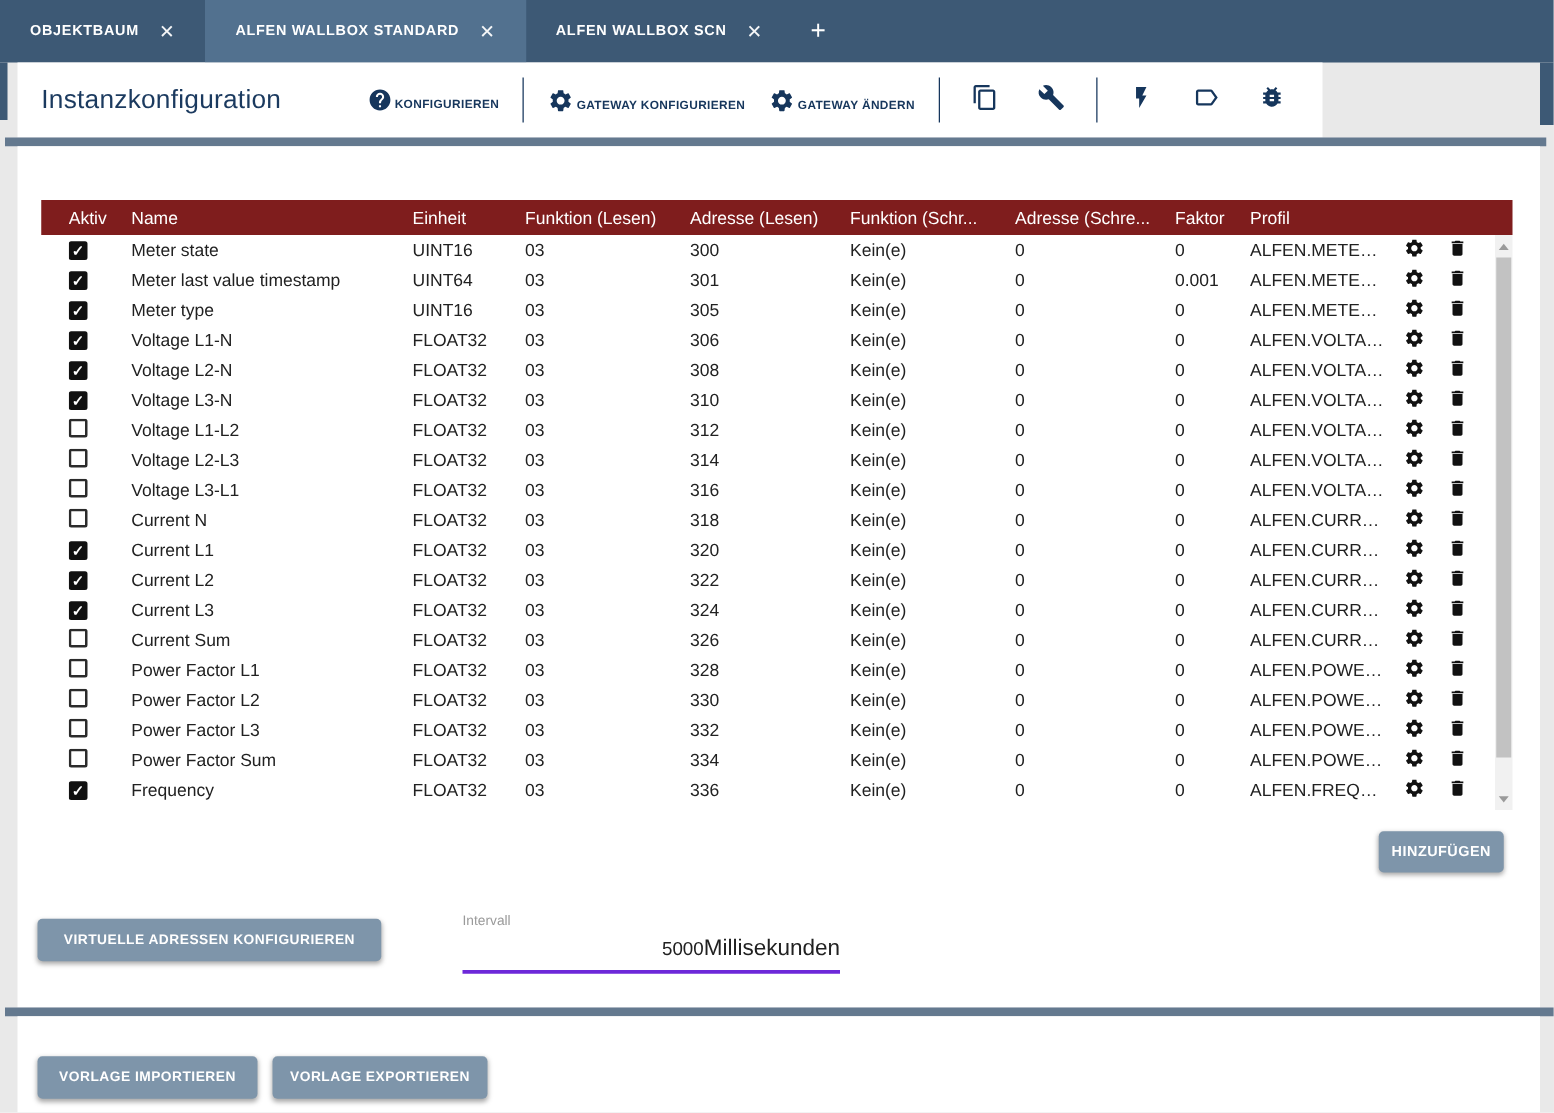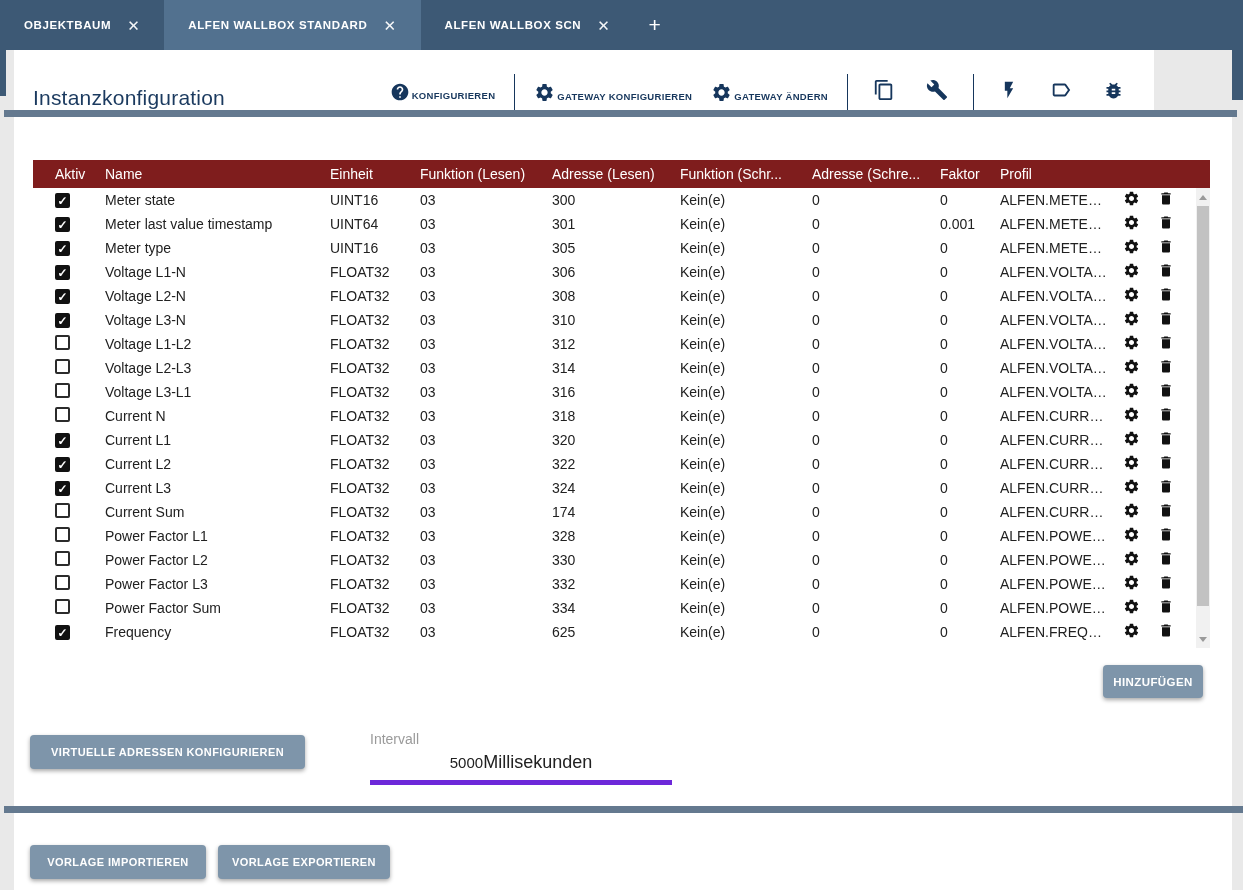--- a/index.html
+++ b/index.html
@@ -11,21 +11,21 @@
   .tabbar { position:absolute; left:0; top:0; width:1243px; height:50px; background:#3d5975; display:flex; align-items:stretch; }
   .tab { display:flex; align-items:center; gap:16px; padding:4px 24px; color:#ffffff; font-size:11.5px; font-weight:700; letter-spacing:.6px; cursor:pointer; }
   .tab.active { background:#52718f; }
   .tab-close { font-size:15px; font-weight:400; line-height:1; opacity:.95; }
   .tab-plus { display:flex; align-items:center; padding:0 14px; color:#fff; font-size:21px; font-weight:400; cursor:pointer; }
 
   .left-accent  { position:absolute; left:0; top:50px; width:6px; height:46px; background:#3d5975; }
   .right-accent { position:absolute; right:0; top:50px; width:11px; height:50px; background:#3d5975; }
 
   
-  .header-panel { position:absolute; left:14px; top:50px; width:1140px; height:60px; background:#ffffff; display:flex; align-items:flex-end; }
+  .header-panel { position:absolute; left:14px; top:50px; width:1044px; height:60px; background:#ffffff; display:flex; align-items:center; }
   .page-title { margin-left:19px; font-size:21px; font-weight:500; color:#1b3a5f; letter-spacing:.2px; }
   .toolbar { margin-left:auto; margin-right:24px; display:flex; align-items:center; gap:19px; }
   .tool-item { display:flex; align-items:flex-end; gap:2px; color:#16365c; cursor:pointer; }
   .tool-item svg { display:block; }
   .tool-label { font-size:9.5px; font-weight:700; letter-spacing:.3px; line-height:13px; color:#16365c; }
   .tool-sep { width:1px; height:36px; background:#16365c; }
   .tool-icon { display:flex; align-items:center; cursor:pointer; padding:0 6px; }
 
   .divider-top { position:absolute; left:4px; top:110px; width:1233px; height:7px; background:#64798f; }
 
@@ -51,22 +51,22 @@
   .tri-down { width:0; height:0; border-left:4px solid transparent; border-right:4px solid transparent; border-top:5px solid #9a9a9a; }
   .sb-thumb { position:absolute; left:1px; top:18px; width:12px; height:400px; background:#c2c2c2; cursor:pointer; }
 
   
   .btn { display:flex; align-items:center; justify-content:center; background:#7e95aa; color:#ffffff; font-weight:700; letter-spacing:.4px; border-radius:4px; box-shadow:0 2px 4px rgba(0,0,0,.35); cursor:pointer; }
   .add-btn { position:absolute; left:1089px; top:548px; width:100px; height:33px; font-size:11.5px; }
   .virt-btn { position:absolute; left:16px; top:618px; width:275px; height:34px; font-size:11px; }
 
   
   .interval { position:absolute; left:356px; top:614px; width:302px; }
-  .interval-label { font-size:14px; color:#9a9a9a; }
-  .interval-row { display:flex; justify-content:center; align-items:baseline; border-bottom:5px solid #6d28d9; padding:5px 0 7px 0; }
+  .interval-label { font-size:11px; color:#9a9a9a; }
+  .interval-row { display:flex; justify-content:flex-end; align-items:baseline; border-bottom:3px solid #6d28d9; padding:5px 0 7px 0; }
   .interval-value { font-size:15px; color:#212121; cursor:text; }
   .interval-unit { font-size:18px; color:#212121; }
 
   .divider-bottom { position:absolute; left:4px; top:806px; width:1239px; height:7px; background:#64798f; }
 
   
   .bottom-panel { position:absolute; left:14px; top:813px; width:1218px; height:77px; background:#ffffff; }
   .import-btn { position:absolute; left:16px; top:32px; width:176px; height:34px; font-size:11px; }
   .export-btn { position:absolute; left:204px; top:32px; width:172px; height:34px; font-size:11px; }
 </style>
@@ -519,21 +519,21 @@
                 </svg>
       </span>
     </div>
   </div>
 
   <div class="trow grid-cols">
     <div class="cell"><span class="checkbox unchecked"></span></div>
     <div class="cell">Current Sum</div>
     <div class="cell">FLOAT32</div>
     <div class="cell">03</div>
-    <div class="cell">174</div>
+    <div class="cell">326</div>
     <div class="cell">Kein(e)</div>
     <div class="cell">0</div>
     <div class="cell">0</div>
     <div class="cell">ALFEN.CURR…</div>
     <div class="cell">
       <span class="row-icon">
         <svg width="17" height="17" viewBox="0 0 24 24" fill="#111">
                   <path d="M19.14 12.94c.04-.3.06-.61.06-.94s-.02-.64-.07-.94l2.03-1.58c.18-.14.23-.41.12-.61l-1.92-3.32c-.12-.22-.37-.29-.59-.22l-2.39.96c-.5-.38-1.03-.7-1.62-.94L14.4 2.81c-.04-.24-.24-.41-.48-.41h-3.84c-.24 0-.43.17-.47.41l-.36 2.54c-.59.24-1.13.57-1.62.94l-2.39-.96c-.22-.08-.47 0-.59.22L2.74 8.87c-.12.21-.08.47.12.61l2.03 1.58c-.05.3-.09.63-.09.94s.02.64.07.94l-2.03 1.58c-.18.14-.23.41-.12.61l1.92 3.32c.12.22.37.29.59.22l2.39-.96c.5.38 1.03.7 1.62.94l.36 2.54c.05.24.24.41.48.41h3.84c.24 0 .44-.17.47-.41l.36-2.54c.59-.24 1.13-.56 1.62-.94l2.39.96c.22.08.47 0 .59-.22l1.92-3.32c.12-.22.07-.47-.12-.61l-2.01-1.58zM12 15.6c-1.98 0-3.6-1.62-3.6-3.6s1.62-3.6 3.6-3.6 3.6 1.62 3.6 3.6-1.62 3.6-3.6 3.6z"></path>
                 </svg>
       </span>
@@ -649,21 +649,21 @@
                 </svg>
       </span>
     </div>
   </div>
 
   <div class="trow grid-cols">
     <div class="cell"><span class="checkbox checked">✓</span></div>
     <div class="cell">Frequency</div>
     <div class="cell">FLOAT32</div>
     <div class="cell">03</div>
-    <div class="cell">625</div>
+    <div class="cell">336</div>
     <div class="cell">Kein(e)</div>
     <div class="cell">0</div>
     <div class="cell">0</div>
     <div class="cell">ALFEN.FREQ…</div>
     <div class="cell">
       <span class="row-icon">
         <svg width="17" height="17" viewBox="0 0 24 24" fill="#111">
                   <path d="M19.14 12.94c.04-.3.06-.61.06-.94s-.02-.64-.07-.94l2.03-1.58c.18-.14.23-.41.12-.61l-1.92-3.32c-.12-.22-.37-.29-.59-.22l-2.39.96c-.5-.38-1.03-.7-1.62-.94L14.4 2.81c-.04-.24-.24-.41-.48-.41h-3.84c-.24 0-.43.17-.47.41l-.36 2.54c-.59.24-1.13.57-1.62.94l-2.39-.96c-.22-.08-.47 0-.59.22L2.74 8.87c-.12.21-.08.47.12.61l2.03 1.58c-.05.3-.09.63-.09.94s.02.64.07.94l-2.03 1.58c-.18.14-.23.41-.12.61l1.92 3.32c.12.22.37.29.59.22l2.39-.96c.5.38 1.03.7 1.62.94l.36 2.54c.05.24.24.41.48.41h3.84c.24 0 .44-.17.47-.41l.36-2.54c.59-.24 1.13-.56 1.62-.94l2.39.96c.22.08.47 0 .59-.22l1.92-3.32c.12-.22.07-.47-.12-.61l-2.01-1.58zM12 15.6c-1.98 0-3.6-1.62-3.6-3.6s1.62-3.6 3.6-3.6 3.6 1.62 3.6 3.6-1.62 3.6-3.6 3.6z"></path>
                 </svg>
       </span>

